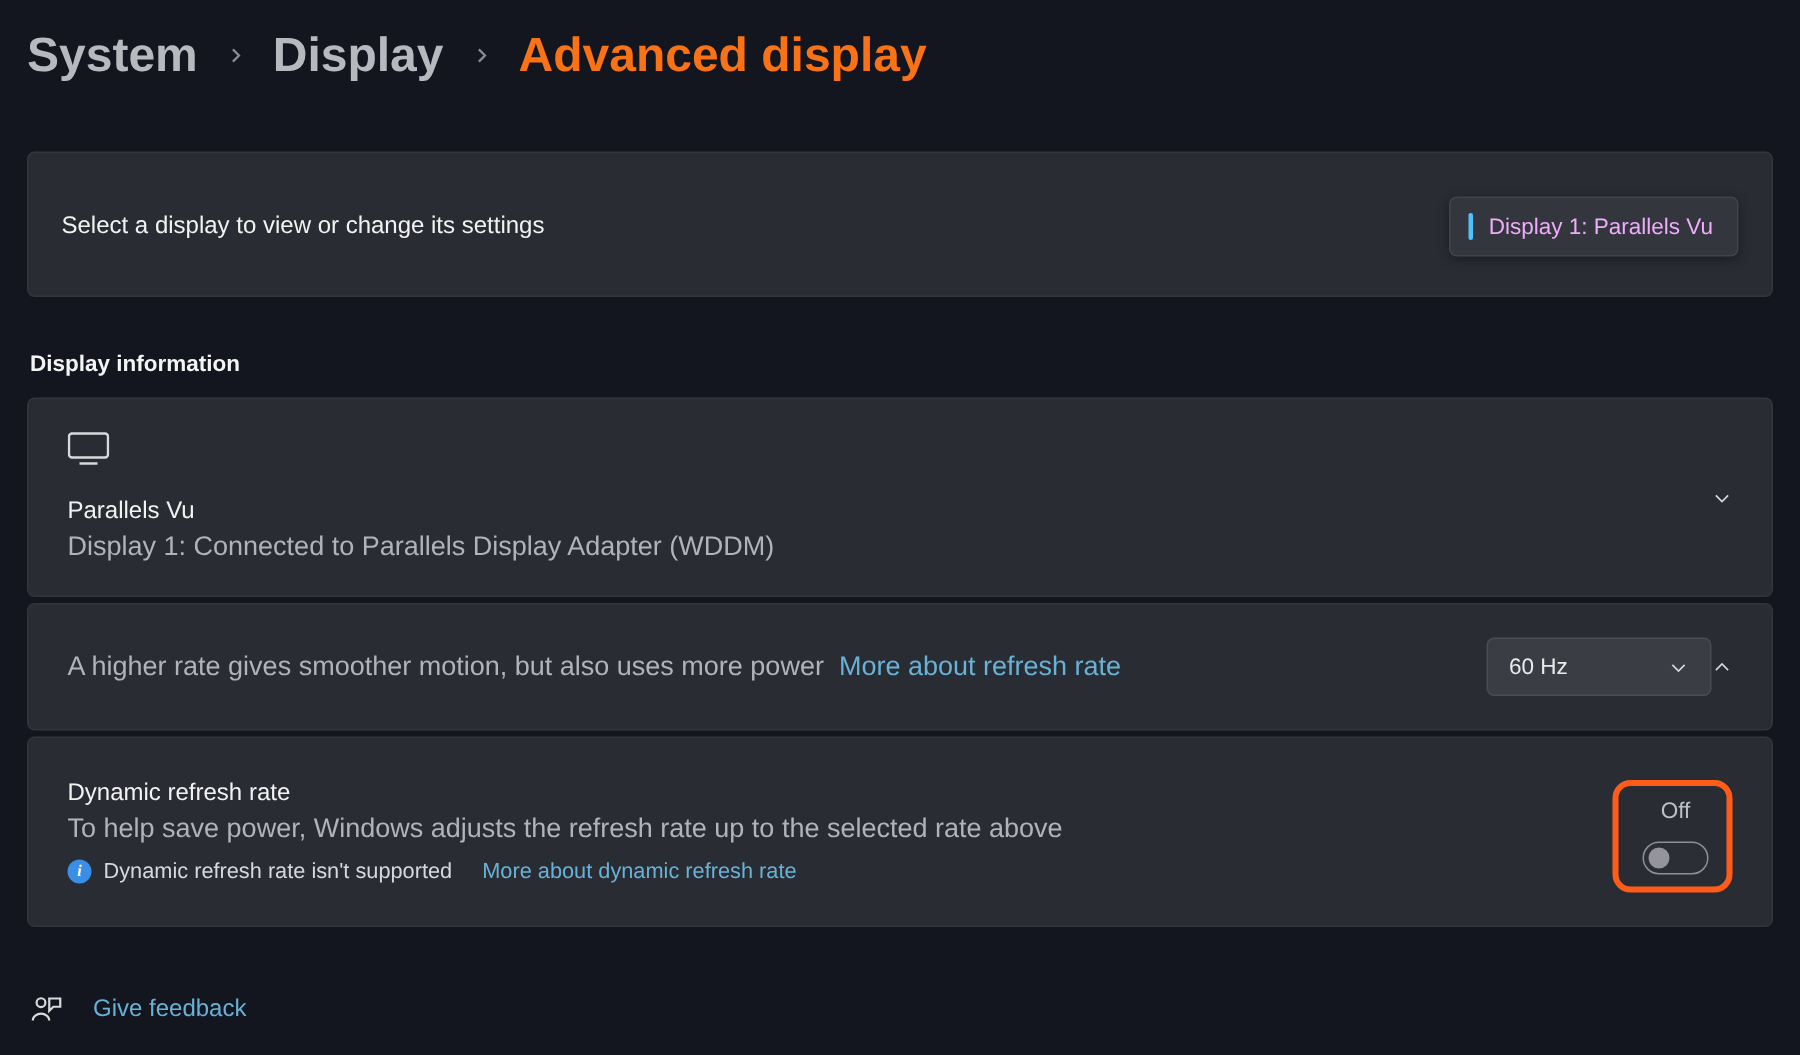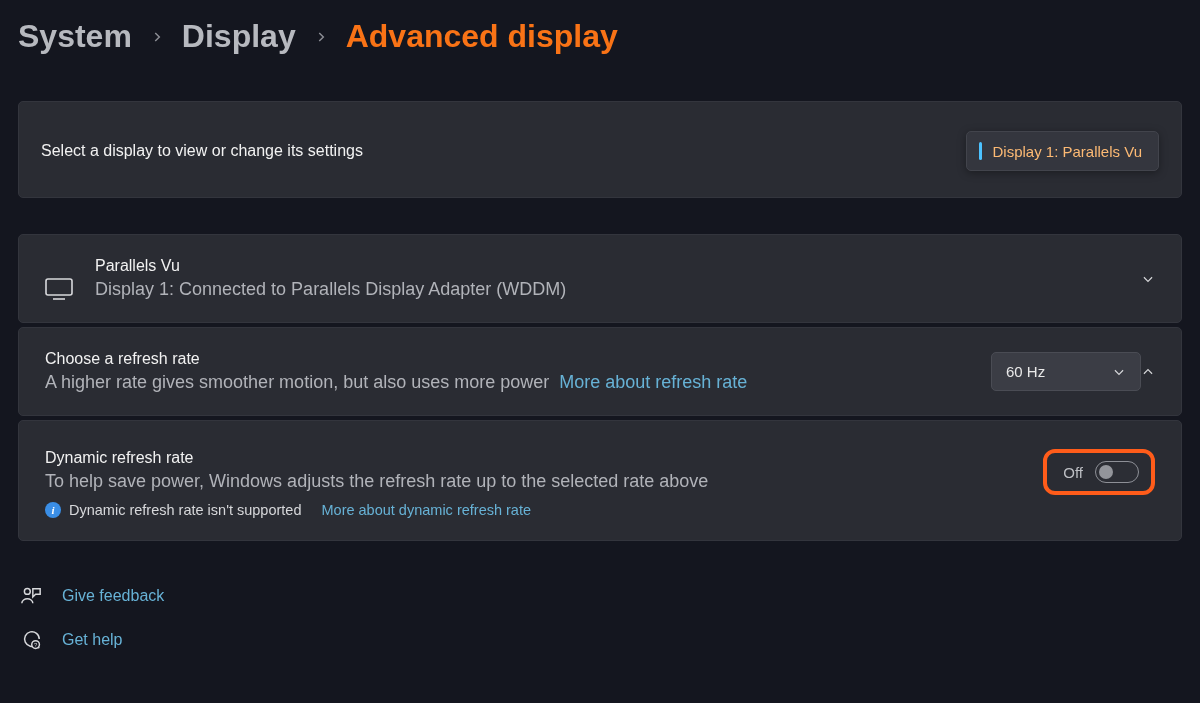--- a/index.html
+++ b/index.html
@@ -25,36 +25,36 @@
     background: #2a2c33;
     border: 1px solid #33353d;
     border-radius: 5px;
     padding: 22px 26px;
     display: flex;
     align-items: center;
     justify-content: space-between;
     margin-bottom: 4px;
   }
   .card.top { margin-bottom: 36px; padding: 29px 22px 26px 22px; }
-  .card .left { display:flex; align-items:flex-end; gap: 22px; }
+  .card .left { display:flex; align-items:flex-start; gap: 22px; flex-direction: column; }
   .card .text-col { display:flex; flex-direction:column; gap:4px; }
   .title { font-size: 16px; color: #f2f2f2; }
   .sub { font-size: 18px; color: #b1b3b9; }
   .link { color: #67b2d6; }
   .section-label { font-size: 15px; font-weight:600; color:#f4f4f4; margin: 0 0 14px 2px; }
 
   
   .display-pill {
     display:flex; align-items:center; gap:10px;
     background: #34363e;
     border: 1px solid #42444c;
     border-radius: 5px;
     padding: 10px 16px 10px 12px;
     font-size: 15px;
-    color: #fdba74;
+    color: #f0abfc;
     box-shadow: 0 2px 8px rgba(0,0,0,.35);
     text-align: right;
   }
   .display-pill .accent-bar { width:3px; height:18px; background:#4cc2ff; border-radius:2px; }
 
   
   .monitor-icon { width:28px; height:22px; }
   .monitor-icon svg { width:100%; height:100%; display:block; }
 
   
@@ -75,20 +75,21 @@
     color: #e9e9e9;
   }
 
   
   .card.drr { align-items:flex-start; padding-top:28px; padding-bottom:22px; }
   .drr .text-col .info-line { display:flex; align-items:center; gap:8px; margin-top:6px; font-size:14.5px; color:#d7d8db; }
   .info-icon { width:16px; height:16px; border-radius:50%; background:#3a8ee6; display:flex; align-items:center; justify-content:center; color:#fff; font-size:11px; font-weight:700; font-style:italic; font-family: Georgia, serif;}
   .toggle-wrap {
     display:flex; align-items:center; gap:12px;
     padding: 8px 12px 8px 16px;
+    flex-direction: column;
   }
   .toggle-highlight {
     border: 4px solid #ff5c1a;
     border-radius: 12px;
   }
   .toggle-label { color:#bdbfc4; font-size:15px; }
   .toggle {
     width: 44px; height: 22px; border-radius: 11px;
     border: 1px solid #8e9097;
     background: #2c2e35;
@@ -128,20 +129,21 @@
   </nav>
 
   <div class="card top">
     <div class="title">Select a display to view or change its settings</div>
     <div class="display-pill">
       <span class="accent-bar"></span>
       <span>Display 1: Parallels Vu</span>
     </div>
   </div>
 
+  <div class="section-label">Display information</div>
 
   <div class="card">
     <div class="left">
       <span class="monitor-icon">
         <svg viewBox="0 0 28 22" fill="none" stroke="#d8d9dc" stroke-width="1.6">
           <rect x="1" y="1" width="26" height="16" rx="2"></rect>
           <line x1="8" y1="21" x2="20" y2="21"></line>
         </svg>
       </span>
       <div class="text-col">
@@ -151,21 +153,20 @@
     </div>
     <span class="chev-btn">
       <svg viewBox="0 0 24 24" fill="none" stroke="currentColor" stroke-width="2">
           <polyline points="5 9 12 16 19 9"></polyline>
         </svg>
     </span>
   </div>
 
   <div class="card">
     <div class="text-col">
-      <span class="title">Choose a refresh rate</span>
       <span class="sub">
         <span>A higher rate gives smoother motion, but also uses more power</span>
         &nbsp;<a class="link">More about refresh rate</a>
       </span>
     </div>
     <div class="right-controls">
       <div class="rate-select">
         <span>60 Hz</span>
         <span class="chev-btn">
           <svg viewBox="0 0 24 24" fill="none" stroke="currentColor" stroke-width="2">

